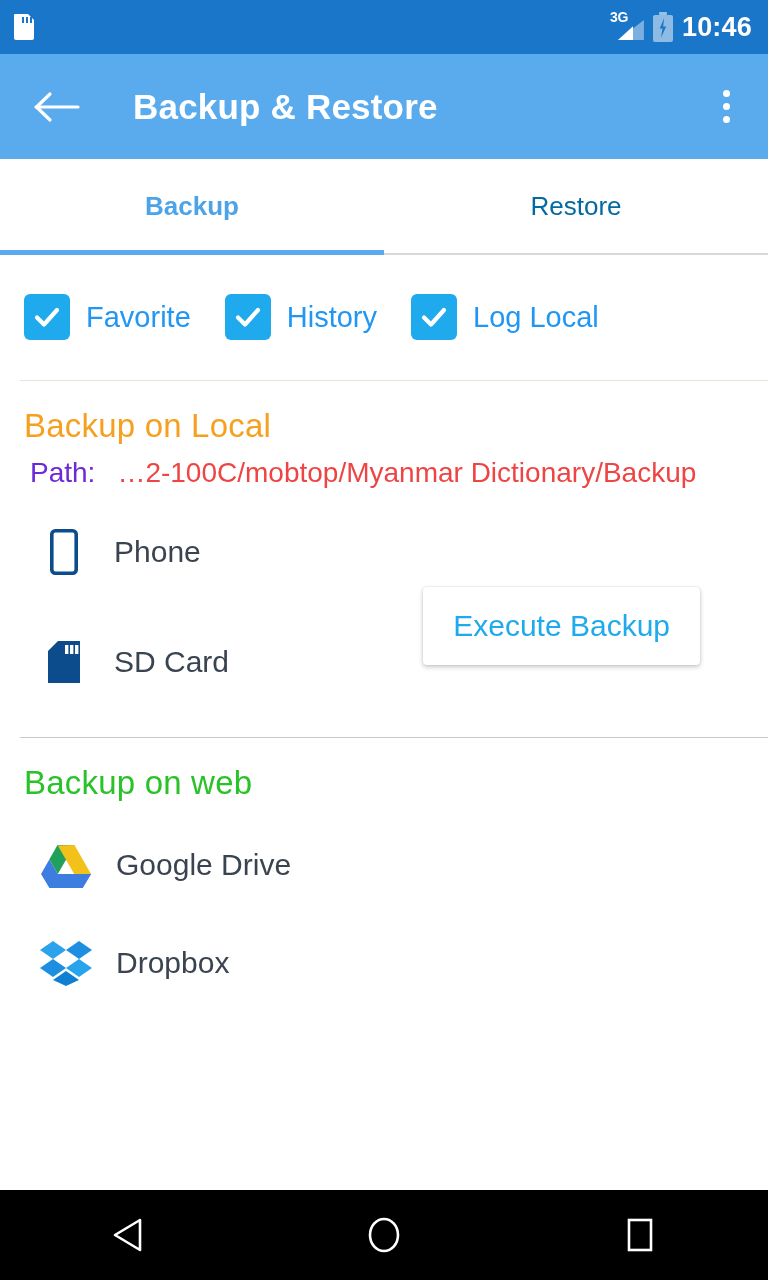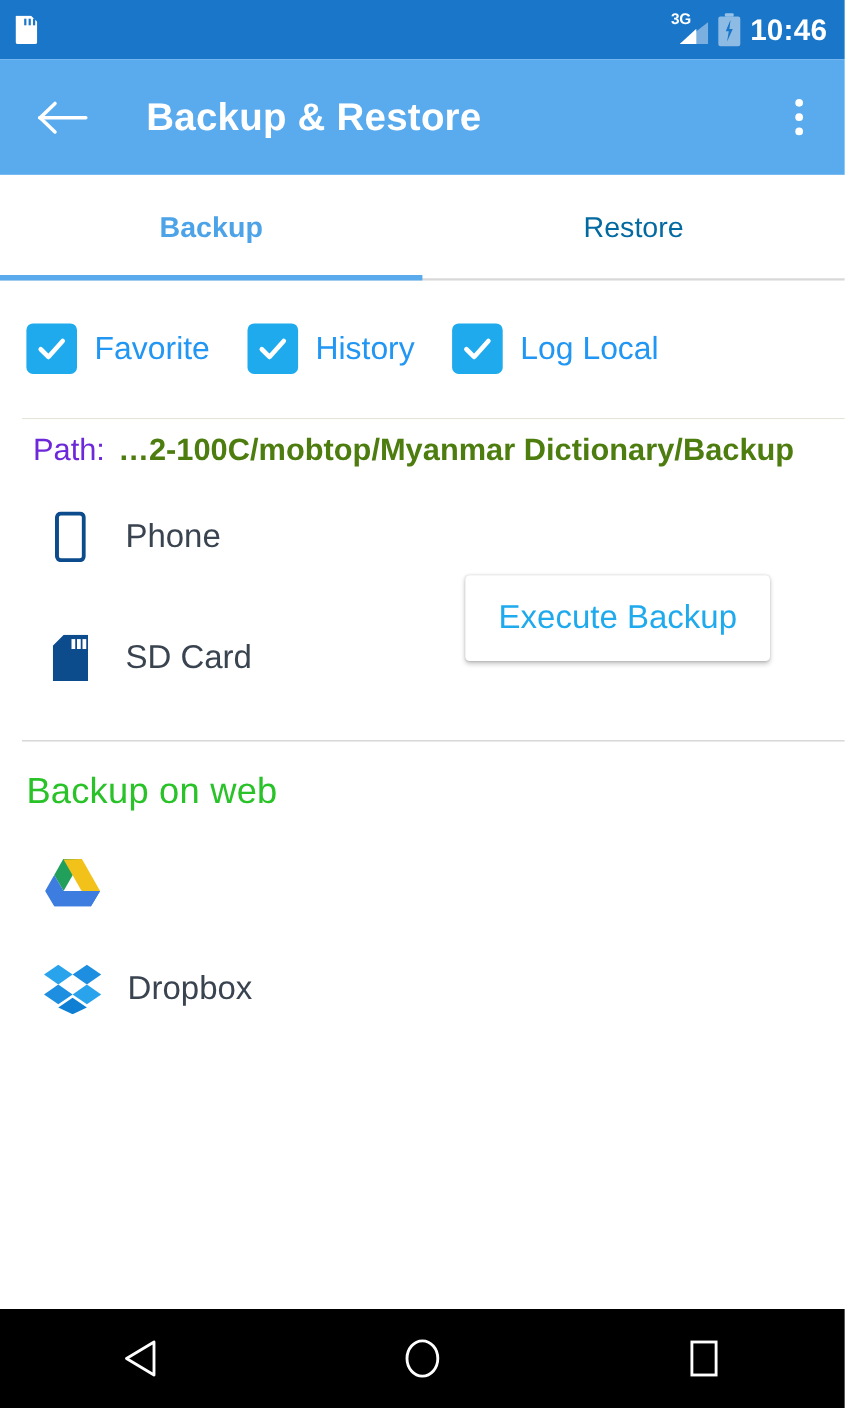--- a/index.html
+++ b/index.html
@@ -99,21 +99,21 @@
   .checkbox svg { display: block; }
   .check-label { font-size: 29px; color: #2196f3; margin-left: 16px; white-space: nowrap; }
 
   .divider { height: 1px; background: #e6e4d8; margin: 40px 0 0 20px; }
   .divider.gray { background: #c9c9c9; margin-top: 36px; }
 
   .sec-local-title { font-size: 33px; color: #f5a01e; font-weight: normal;
     padding: 26px 0 0 24px; letter-spacing: 0.2px; }
   .path-row { display: flex; align-items: baseline; padding: 12px 0 0 30px; }
   .path-key { font-size: 28px; color: #6d28d9; }
-  .path-val { font-size: 28px; color: #4d7c0f; margin-left: 12px; white-space: nowrap; font-weight: bold; }
+  .path-val { font-size: 28px; color: #ef4444; margin-left: 22px; white-space: nowrap; }
 
   .storage-area { position: relative; padding-top: 24px; }
   .store-row { display: flex; align-items: center; padding-left: 44px; height: 78px; cursor: pointer; }
   .store-row.second { margin-top: 32px; }
   .store-icon { width: 40px; display: flex; align-items: center; justify-content: center; flex: 0 0 auto; }
   .store-label { font-size: 30px; color: #3a4450; margin-left: 30px; }
 
   .exec-btn {
     position: absolute; right: 68px; top: 98px;
     background: #ffffff; border: none; border-radius: 4px;
@@ -213,20 +213,21 @@
           <svg width="32" height="32" viewBox="0 0 32 32">
             <path d="M6 16.5 L13 23.5 L26 9" stroke="#ffffff" stroke-width="4.2" fill="none" stroke-linecap="round" stroke-linejoin="round"></path>
           </svg>
         </div>
         <div class="check-label">Log Local</div>
       </div>
     </div>
 
     <div class="divider"></div>
 
+    <div class="sec-local-title">Backup on Local</div>
 
     <div class="path-row">
       <div class="path-key">Path:</div>
       <div class="path-val">…2-100C/mobtop/Myanmar Dictionary/Backup</div>
     </div>
 
     <div class="storage-area">
       <div class="store-row">
         <div class="store-icon">
           <svg width="28" height="46" viewBox="0 0 28 46">
@@ -259,20 +260,21 @@
 
     <div class="web-row">
       <div class="web-icon">
         <svg width="50" height="45" viewBox="0 0 50 45">
           <path d="M16.5 2 L33.5 2 L16.8 31 L8.3 16.5 Z" fill="#21a05b"></path>
           <path d="M33.5 2 L50 31 L33.2 31 L16.8 2.4 Z" fill="#f2c21b"></path>
           <path d="M8.3 16.5 L16.8 31 L50 31 L41.6 45 L8.4 45 L0 31 Z" fill="#3d7de0"></path>
           <path d="M16.8 31 L50 31 L41.6 45 L8.4 45 Z" fill="#3d7de0"></path>
         </svg>
       </div>
+      <div class="web-label">Google Drive</div>
     </div>
 
     <div class="web-row">
       <div class="web-icon">
         <svg width="52" height="46" viewBox="0 0 52 46">
           <path d="M13 1 L0 10 L13 19 L26 10 Z" fill="#2aa3ed"></path>
           <path d="M39 1 L52 10 L39 19 L26 10 Z" fill="#1e8fe0"></path>
           <path d="M0 28 L13 19 L26 28 L13 37 Z" fill="#1e8fe0"></path>
           <path d="M52 28 L39 19 L26 28 L39 37 Z" fill="#2aa3ed"></path>
           <path d="M13 40 L26 31 L39 40 L26 46 Z" fill="#0f7fd4"></path>

